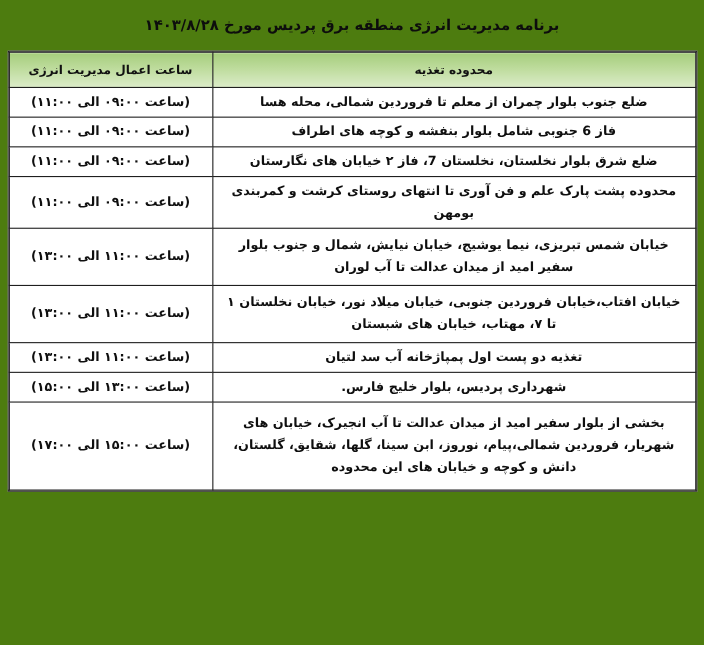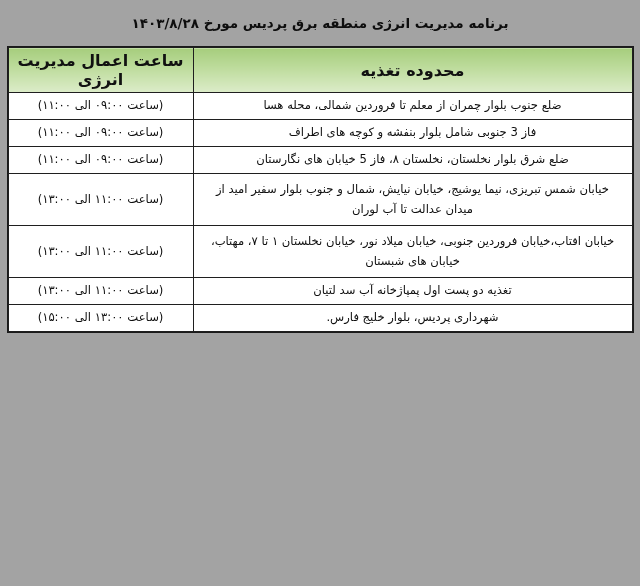--- a/index.html
+++ b/index.html
@@ -12,21 +12,21 @@
     height: 586px;
     overflow: hidden;
     font-family: "DejaVu Sans", "Liberation Sans", sans-serif;
     color: #111111;
   }
 
   .page {
     width: 640px;
     height: 586px;
     box-sizing: border-box;
-    background: #a3a3a3;
+    background: #4d7c0f;
     display: flex;
     flex-direction: column;
     align-items: center;
   }
 
   .title-bar {
     width: 100%;
     height: 46px;
     display: flex;
     align-items: center;
@@ -58,34 +58,34 @@
     table-layout: fixed;
     direction: rtl;
   }
 
   table.schedule col.col-time { width: 185px; }
   table.schedule col.col-area { width: auto; }
 
   table.schedule th {
     border: 1px solid #1f1f1f;
     background: linear-gradient(to bottom, #a6cd7d 0%, #bedc9d 45%, #dcecc9 100%);
-    font-size: 16px;
+    font-size: 11px;
     font-weight: bold;
     color: #111111;
     text-align: center;
     height: 32px;
     padding: 3px 6px;
     box-sizing: border-box;
     vertical-align: middle;
   }
 
   table.schedule td {
     border: 1px solid #1f1f1f;
     font-size: 11.6px;
-    font-weight: normal;
+    font-weight: bold;
     color: #0f0f0f;
     text-align: center;
     vertical-align: middle;
     padding: 5px 7px;
     line-height: 1.72;
     box-sizing: border-box;
     background: #ffffff;
   }
 
   table.schedule td.time-cell {
@@ -122,40 +122,48 @@
           <th>محدوده تغذیه</th>
           <th>ساعت اعمال مدیریت انرژی</th>
         </tr>
       </thead>
       <tbody id="table-body">
           <tr class="row-1line">
             <td class="area-cell">ضلع جنوب بلوار چمران از معلم تا فروردین شمالی، محله هسا</td>
             <td class="time-cell">(ساعت ۰۹:۰۰ الی ۱۱:۰۰)</td>
           </tr>
           <tr class="row-1line">
-            <td class="area-cell">فاز 3 جنوبی شامل بلوار بنفشه و کوچه های اطراف</td>
+            <td class="area-cell">فاز 6 جنوبی شامل بلوار بنفشه و کوچه های اطراف</td>
             <td class="time-cell">(ساعت ۰۹:۰۰ الی ۱۱:۰۰)</td>
           </tr>
           <tr class="row-1line">
-            <td class="area-cell">ضلع شرق بلوار نخلستان، نخلستان ۸، فاز 5 خیابان های نگارستان</td>
+            <td class="area-cell">ضلع شرق بلوار نخلستان، نخلستان 7، فاز ۲ خیابان های نگارستان</td>
+            <td class="time-cell">(ساعت ۰۹:۰۰ الی ۱۱:۰۰)</td>
+          </tr>
+          <tr class="row-1line">
+            <td class="area-cell">محدوده پشت پارک علم و فن آوری تا انتهای روستای کرشت و کمربندی بومهن</td>
             <td class="time-cell">(ساعت ۰۹:۰۰ الی ۱۱:۰۰)</td>
           </tr>
           <tr class="row-2line">
             <td class="area-cell">خیابان شمس تبریزی، نیما یوشیج، خیابان نیایش، شمال و جنوب بلوار سفیر امید از میدان عدالت تا آب لوران</td>
             <td class="time-cell">(ساعت ۱۱:۰۰ الی ۱۳:۰۰)</td>
           </tr>
           <tr class="row-2line">
             <td class="area-cell">خیابان افتاب،خیابان فروردین جنوبی، خیابان میلاد نور، خیابان نخلستان ۱ تا ۷، مهتاب، خیابان های شبستان</td>
             <td class="time-cell">(ساعت ۱۱:۰۰ الی ۱۳:۰۰)</td>
           </tr>
           <tr class="row-1line">
             <td class="area-cell">تغذیه دو پست اول پمپاژخانه آب سد لتیان</td>
             <td class="time-cell">(ساعت ۱۱:۰۰ الی ۱۳:۰۰)</td>
           </tr>
           <tr class="row-1line">
             <td class="area-cell">شهرداری پردیس، بلوار خلیج فارس.</td>
             <td class="time-cell">(ساعت ۱۳:۰۰ الی ۱۵:۰۰)</td>
           </tr>
+          <tr class="row-3line">
+            <td class="area-cell">بخشی از بلوار سفیر امید از میدان عدالت تا آب انجیرک، خیابان های شهریار، فروردین شمالی،پیام، نوروز، ابن سینا، گلها، شقایق، گلستان، دانش و کوچه و خیابان های این محدوده</td>
+            <td class="time-cell">(ساعت ۱۵:۰۰ الی ۱۷:۰۰)</td>
+          </tr>
         </tbody>
     </table>
   </div>
 
 </div>
 
 </body></html>

